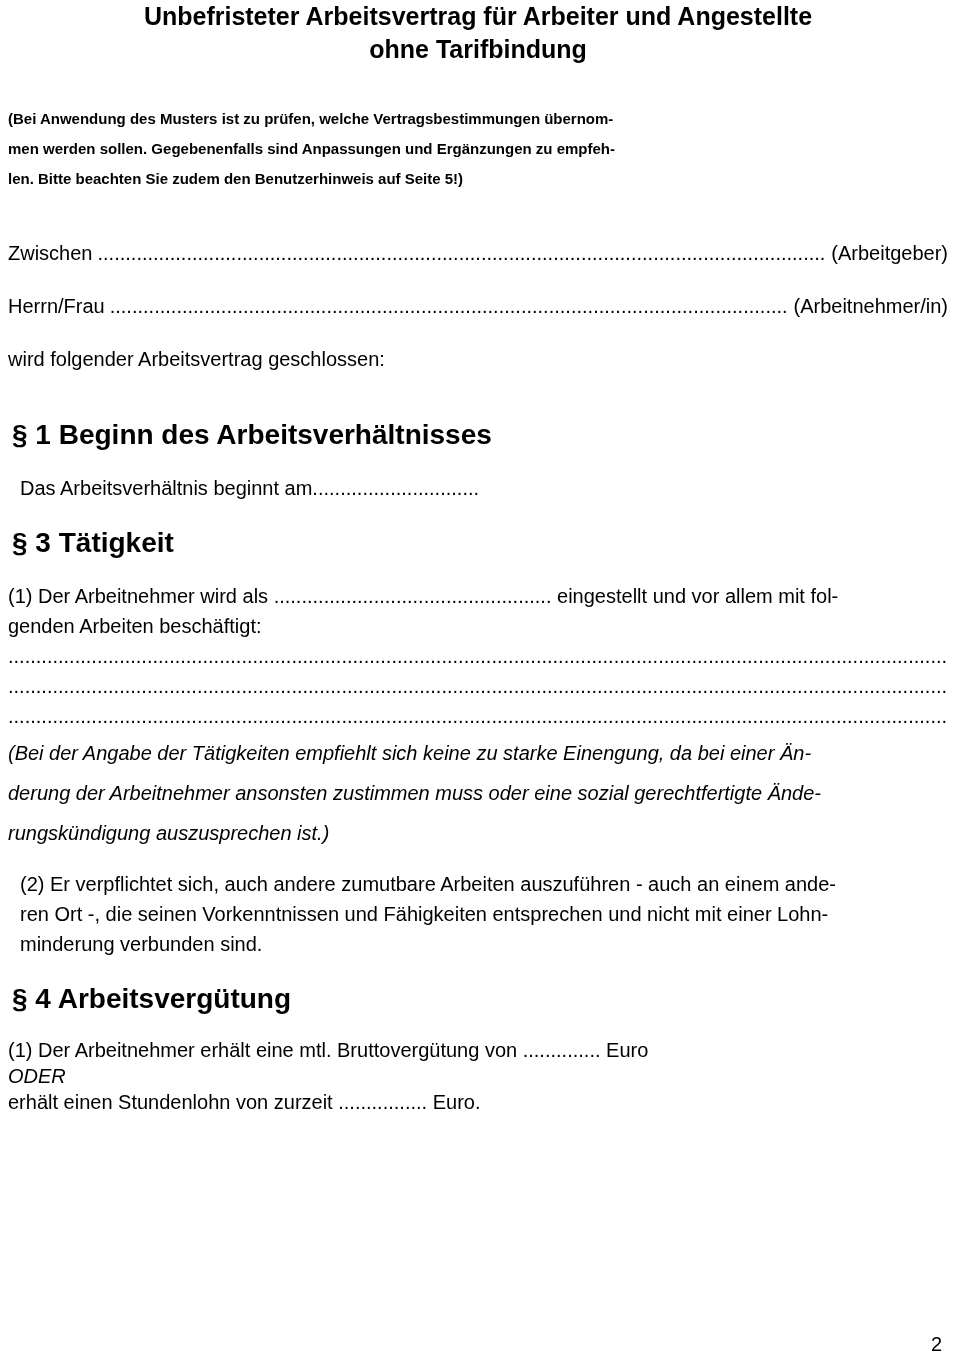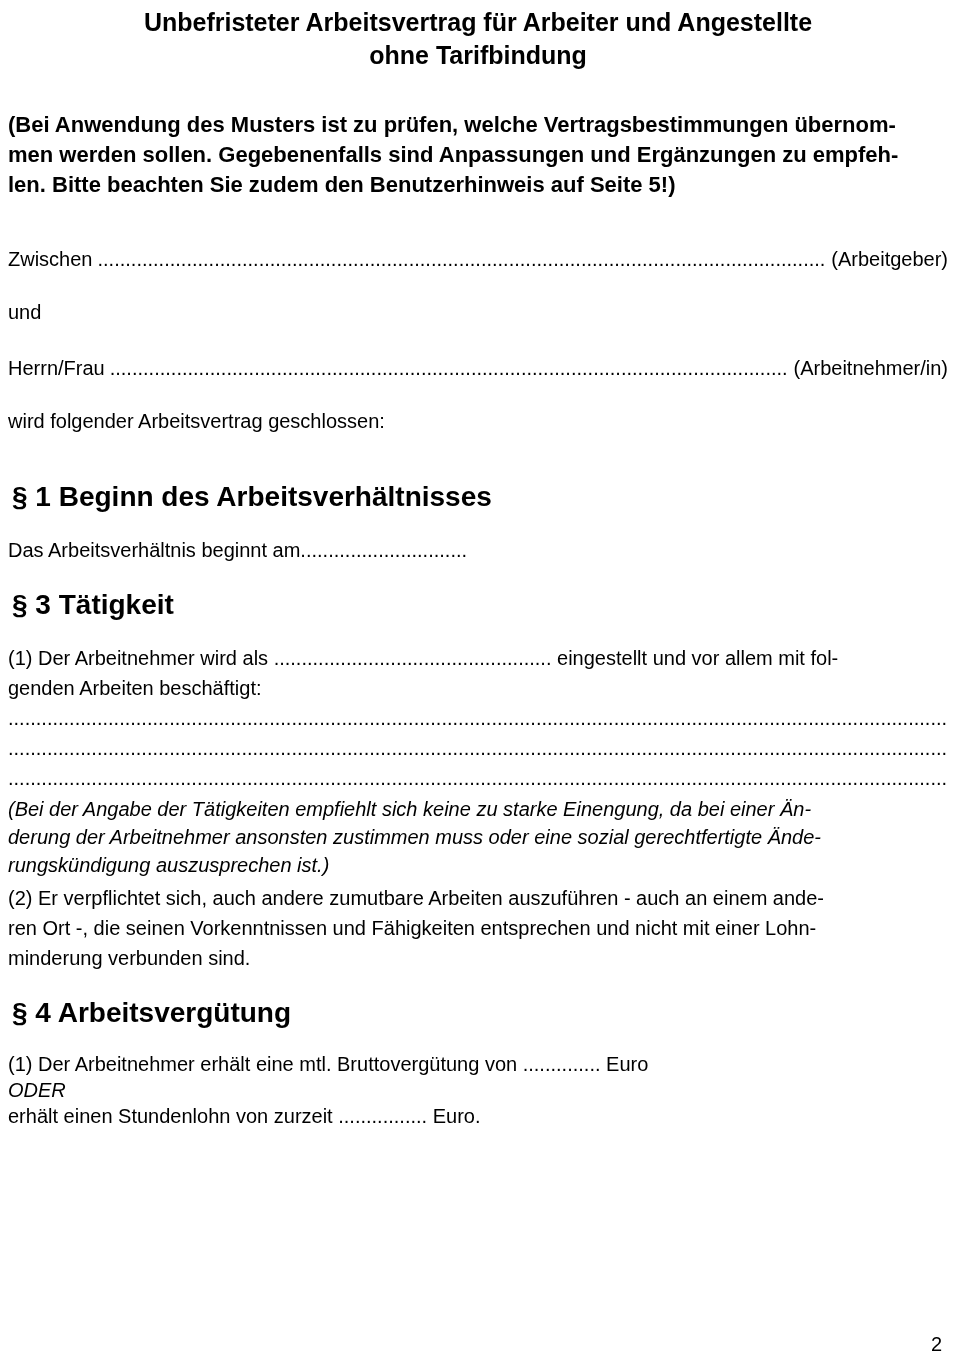--- a/index.html
+++ b/index.html
@@ -6,39 +6,39 @@
   html, body { background: #ffffff; }
   .page {
     position: relative;
     width: 960px;
     height: 1369px;
     background: #ffffff;
     color: #000000;
     font-family: "Liberation Sans", sans-serif;
     font-size: 20px;
     line-height: 30px;
-    padding: 6px 12px 0 8px;
+    padding: 0 12px 0 8px;
     overflow: hidden;
   }
   .pre { white-space: pre-line; }
   .title {
     font-size: 25px;
     line-height: 33px;
     font-weight: bold;
     text-align: center;
     white-space: pre-line;
     margin-bottom: 38px;
   }
   .notice {
     font-weight: bold;
-    font-size: 22px;
+    font-size: 15px;
     white-space: pre-line;
     margin-bottom: 44px;
   }
-  .para { margin-bottom: 25px; }
+  .para { margin-bottom: 25px; margin-left: 12px; }
   .mb-sm { margin-bottom: 23px; text-align: center; }
   .mb-md { margin-bottom: 26px; }
   .mb-lg { margin-bottom: 46px; }
   .fill-line { display: flex; align-items: baseline; }
   .leader {
     flex: 1 1 auto;
     overflow: hidden;
     white-space: nowrap;
     margin: 0 6px 0 5px;
   }
@@ -49,24 +49,24 @@
     padding-left: 4px;
     margin-bottom: 23px;
   }
   .dotline {
     overflow: hidden;
     white-space: nowrap;
     line-height: 30px;
   }
   .note {
     font-style: italic;
-    line-height: 28px;
+    line-height: 40px;
     white-space: pre-line;
     margin-top: 2px;
-    margin-bottom: 4px;
+    margin-bottom: 16px;
   }
   .wage-block { line-height: 26px; }
   .oder { font-style: italic; }
   .pagenum {
     position: absolute;
     right: 18px;
     bottom: 10px;
     font-size: 20px;
   }
 </style>
@@ -81,21 +81,20 @@
   <p class="notice">(Bei Anwendung des Musters ist zu prüfen, welche Vertragsbestimmungen übernom-
 men werden sollen. Gegebenenfalls sind Anpassungen und Ergänzungen zu empfeh-
 len. Bitte beachten Sie zudem den Benutzerhinweis auf Seite 5!)</p>
 
   <div class="fill-line mb-sm">
     <span>Zwischen</span>
     <span class="leader">..........................................................................................................................................................................................................................</span>
     <span>(Arbeitgeber)</span>
   </div>
 
-  <p class="mb-md">und</p>
 
   <div class="fill-line mb-sm">
     <span>Herrn/Frau</span>
     <span class="leader">..........................................................................................................................................................................................................................</span>
     <span>(Arbeitnehmer/in)</span>
   </div>
 
   <p class="mb-lg">wird folgender Arbeitsvertrag geschlossen:</p>
 
   <h2 class="heading">§ 1 Beginn des Arbeitsverhältnisses</h2>

